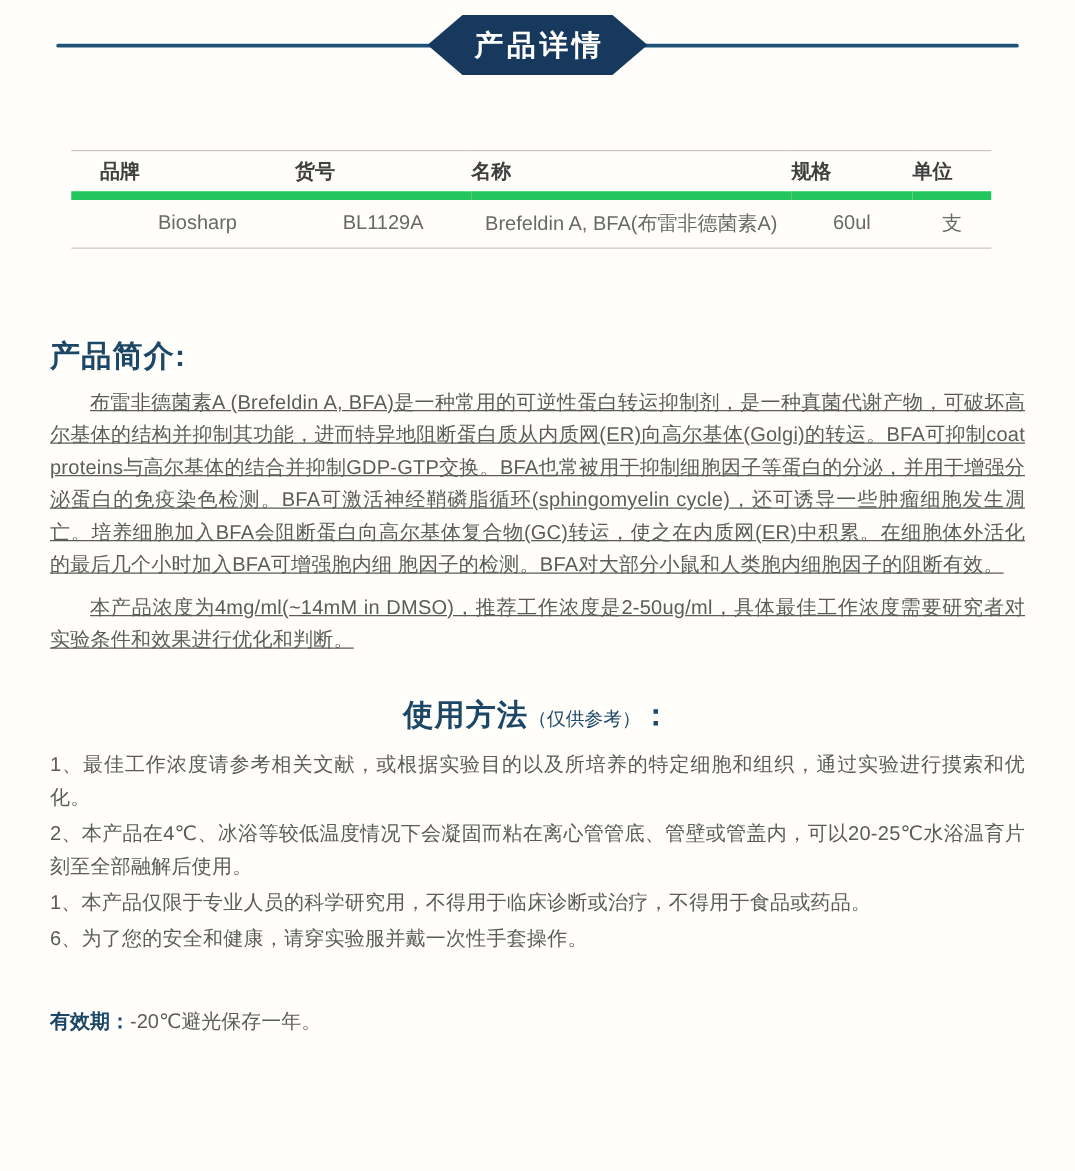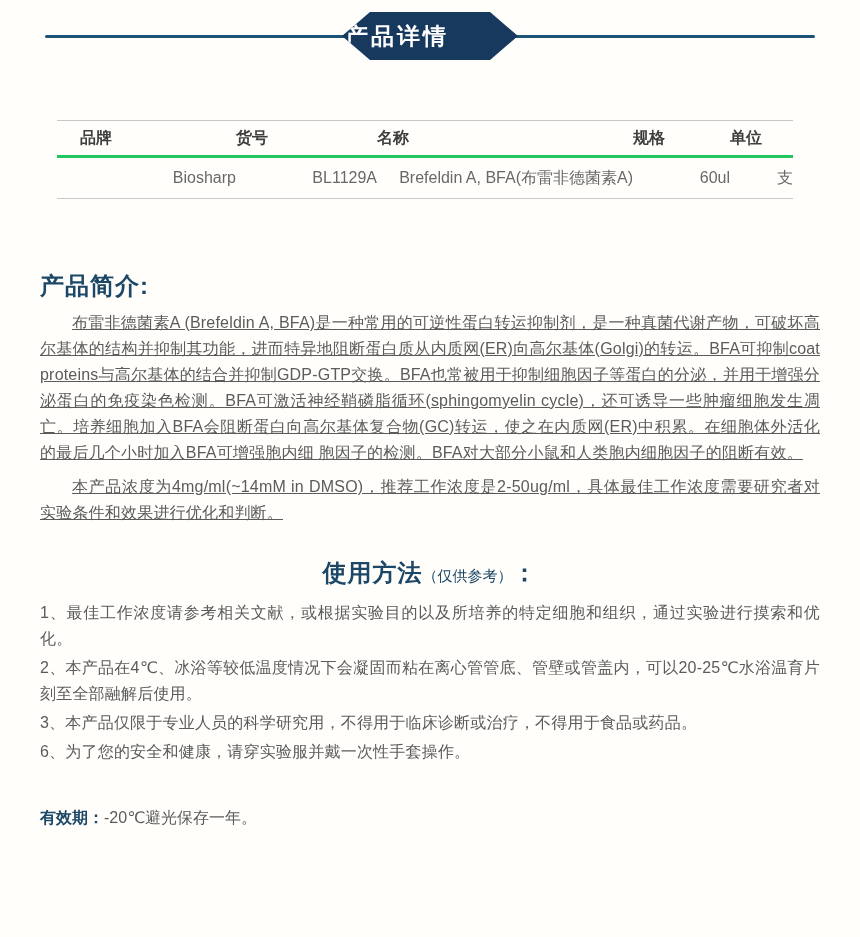--- a/index.html
+++ b/index.html
@@ -23,43 +23,43 @@
   
   .banner-row{ position:relative; height:48px; margin-top:12px; }
   .banner-line{
     position:absolute; left:45px; right:45px; top:23px; height:3px;
     background:var(--divider); border-radius:2px;
   }
   .banner-badge{
     position:absolute; left:50%; top:0; transform:translateX(-50%);
     width:176px; height:48px; background:var(--navy);
     clip-path:polygon(28px 0, 148px 0, 176px 50%, 148px 100%, 28px 100%, 0 50%);
-    display:flex; align-items:center; 
+    display:flex; align-items:center; justify-content:center;
   }
   .banner-title{
     color:#fff; font-size:23px; font-weight:700; letter-spacing:3px;
     padding-left:3px; 
   }
 
   
   .content{ padding:0 40px; }
 
   
   .product-table{
     width:736px; margin:60px 0 0 17px;
     border-collapse:collapse; table-layout:fixed;
     border-top:1px solid var(--table-line);
   }
   .product-table th{
     height:36px; font-size:16px; font-weight:600; color:#3f3f3f;
-    text-align:left; border-bottom:3px solid #22c55e; padding:0;
+    text-align:left; border-bottom:7px solid #22c55e; padding:0;
   }
   .product-table td{
     height:42px; font-size:16px; color:#686868;
-    text-align:right; border-bottom:1px solid var(--table-line); padding:0;
+    text-align:center; border-bottom:1px solid var(--table-line); padding:0;
   }
   .product-table th:first-child, .product-table td:first-child{ padding-left:23px; }
   .product-table th.center, .product-table td.center{ }
 
   
   h2.section-heading{
     font-size:24px; font-weight:700; color:var(--heading);
     letter-spacing:1px; line-height:33px;
   }
   .section-intro h2{ margin-top:70px; }
@@ -132,21 +132,21 @@
       <p class="body-text indent">本产品浓度为4mg/ml(~14mM in DMSO)，推荐工作浓度是2-50ug/ml，具体最佳工作浓度需要研究者对实验条件和效果进行优化和判断。</p>
     </section>
 
     <section class="section-usage">
       <h2 class="section-heading"><span>使用方法</span><span class="usage-note">（仅供参考）</span><span class="usage-colon">：</span></h2>
     </section>
 
     <section class="section-notes">
       <p class="body-text note-item">1、最佳工作浓度请参考相关文献，或根据实验目的以及所培养的特定细胞和组织，通过实验进行摸索和优化。</p>
       <p class="body-text note-item">2、本产品在4℃、冰浴等较低温度情况下会凝固而粘在离心管管底、管壁或管盖内，可以20-25℃水浴温育片刻至全部融解后使用。</p>
-      <p class="body-text note-item">3、本产品仅限于专业人员的科学研究用，不得用于临床诊断或治疗，不得用于食品或药品。</p>
+      <p class="body-text note-item">1、本产品仅限于专业人员的科学研究用，不得用于临床诊断或治疗，不得用于食品或药品。</p>
       <p class="body-text note-item">6、为了您的安全和健康，请穿实验服并戴一次性手套操作。</p>
     </section>
 
     <p class="validity">
       <span class="validity-label">有效期：</span><span class="validity-text">-20℃避光保存一年。</span>
     </p>
 
   </main>
 </div>
 

